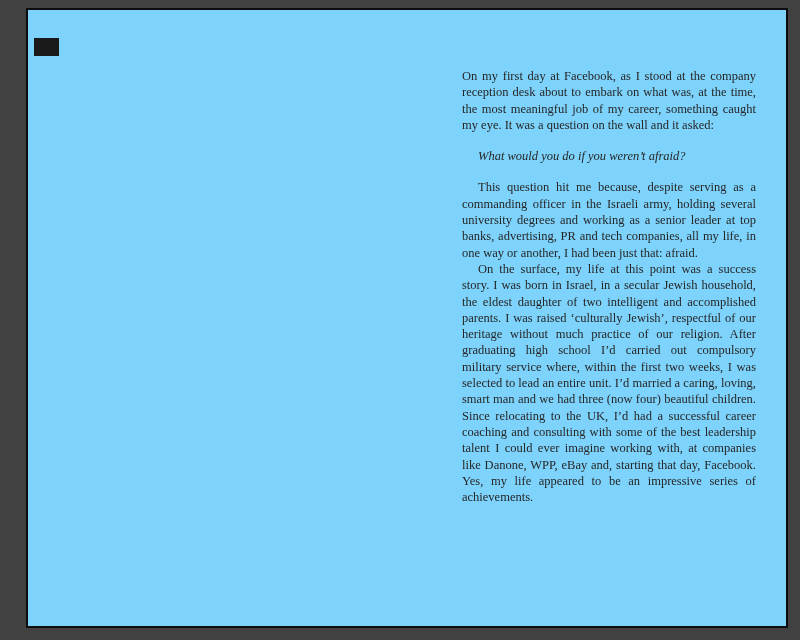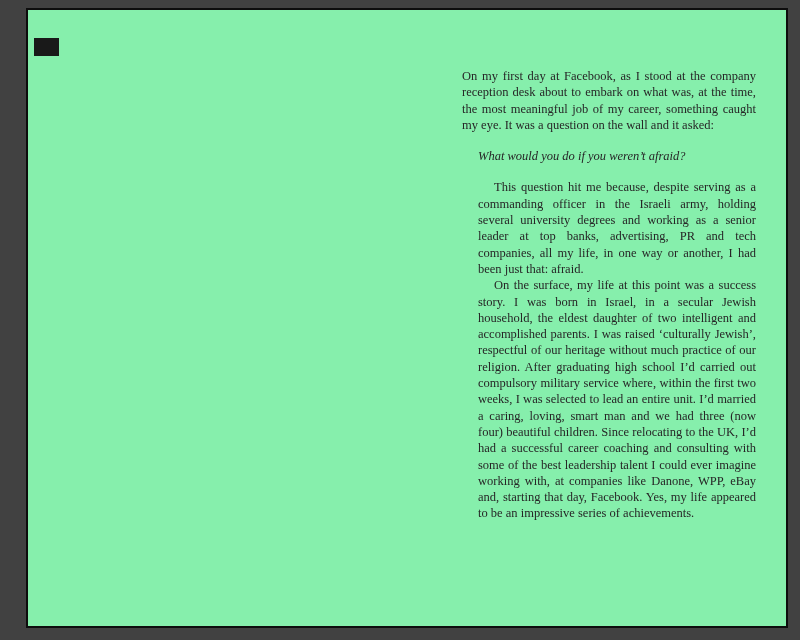--- a/index.html
+++ b/index.html
@@ -10,21 +10,21 @@
     position: relative;
     overflow: hidden;
     font-family: "Liberation Serif", serif;
   }
   .book-page {
     position: absolute;
     left: 26px;
     top: 8px;
     width: 762px;
     height: 620px;
-    background: #86efac;
+    background: #7dd3fc;
     border: 2px solid #0d0d0d;
     box-sizing: border-box;
   }
   .corner-marker {
     position: absolute;
     left: 6px;
     top: 28px;
     width: 25px;
     height: 18px;
     background: #191919;
@@ -36,21 +36,21 @@
     width: 294px;
     font-size: 12.5px;
     line-height: 16.3px;
     color: #262626;
   }
   .para {
     margin: 0;
     text-align: justify;
     text-justify: inter-word;
   }
-  .para.indent { text-indent: 16px; margin-left: 16px; }
+  .para.indent { text-indent: 16px; }
   .para.question {
     margin: 15px 0 15px 0;
     text-align: left;
   }
   .para em { font-style: italic; }
   .page-number {
     position: absolute;
     left: 434px;
     top: 584px;
     width: 294px;

